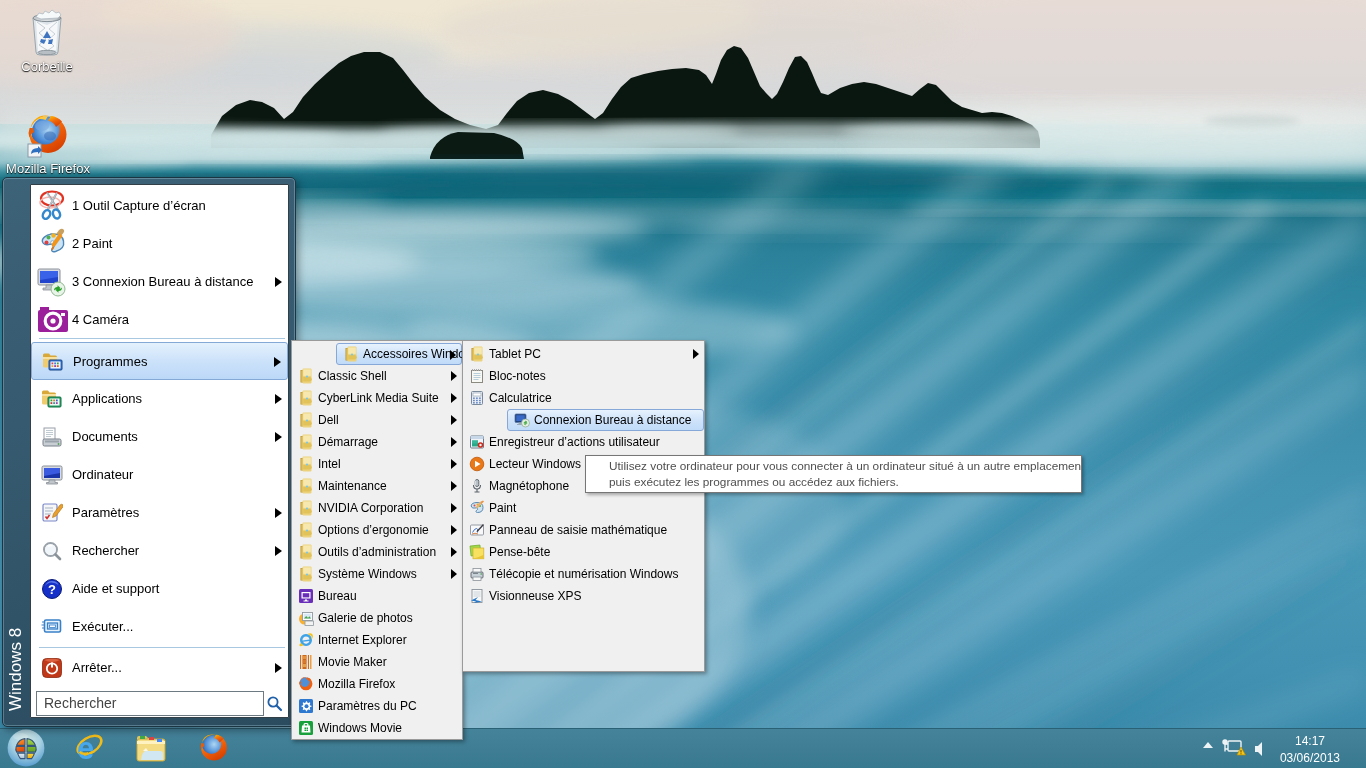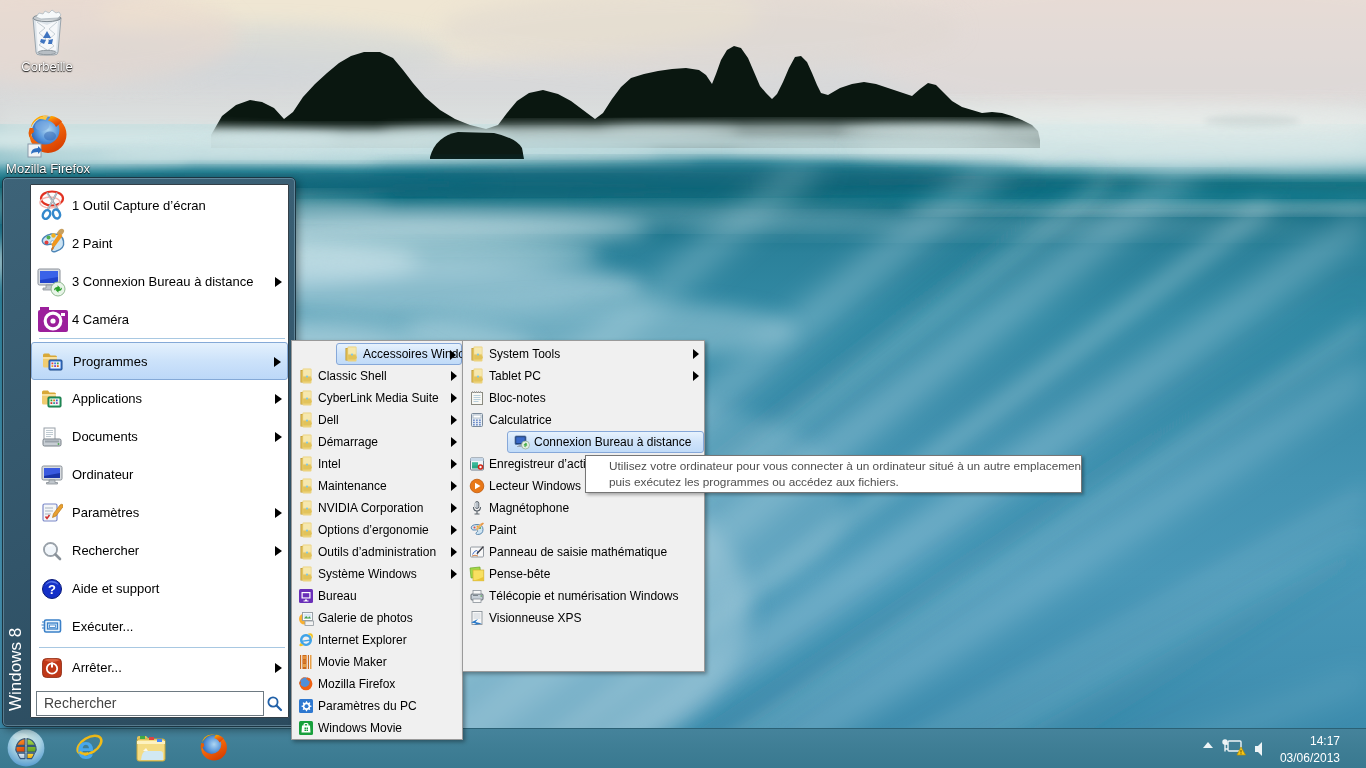--- a/index.html
+++ b/index.html
@@ -1,20 +1,20 @@
 <!DOCTYPE html>
 <html><head><meta charset="utf-8">
 <style>
 html,body{margin:0;padding:0;}
 #screen{position:relative;width:1366px;height:768px;overflow:hidden;font-family:"Liberation Sans",sans-serif;background:#3f87a3;}
 #screen *{box-sizing:border-box;}
 .abs{position:absolute;}
 
 #taskbar{position:absolute;left:0;top:728px;width:1366px;height:40px;background:linear-gradient(#45839b,#3e7d94 55%,#397990);border-top:1px solid #2b6175;}
-#clock{position:absolute;right:26px;top:733px;text-align:right;font-size:12px;line-height:16.5px;color:#fff;}
+#clock{position:absolute;right:26px;top:733px;text-align:center;font-size:12px;line-height:16.5px;color:#fff;}
 
 .dlabel{position:absolute;color:#fff;font-size:13px;text-align:center;text-shadow:0 1px 1px rgba(0,0,0,.85),0 0 2px rgba(0,0,0,.6);}
 
 #sframe{position:absolute;left:2px;top:177px;width:294px;height:550px;background:linear-gradient(160deg,#3d6378,#32556a 60%,#2b4b5e);border:1px solid #1c3542;border-radius:5px;box-shadow:inset 0 0 0 1px rgba(170,210,225,.35), 2px 3px 8px rgba(0,0,0,.4);}
 #winpanel{position:absolute;left:30px;top:184px;width:259px;height:534px;background:#fff;border:1px solid #333f47;border-radius:1px;}
 #win8txt{position:absolute;left:2px;top:591px;width:28px;height:120px;color:#fff;font-size:17px;}
 #win8txt span{position:absolute;left:-47px;top:49px;width:122px;transform:rotate(-90deg);transform-origin:center;display:block;text-align:left;}
 .mrow{position:absolute;left:31px;width:257px;height:38px;}
 .mrow .ic{position:absolute;left:6px;top:3px;}
 .mrow .ic22{position:absolute;left:10px;top:8px;}
@@ -668,32 +668,20 @@
 <div id="menu3" class="pmenu" style="left:462px;top:340px;width:243px;height:332px;">
       <div class="prow">
         <svg class="pic" width="16" height="16" viewBox="0 0 16 16">
           <path d="M2.5,2 l6,0 0,12.5 -6,0z" fill="#b8922c"></path>
           <path d="M3,2.5 l5,0 0,11.5 -5,0z" fill="#d8b448"></path>
           <path d="M4.5,1.6 q0,-1 1,-1 l7,0 q1,0 1,1 l0,12.8 q0,1 -1,1 l-7,0 q-1,0 -1,-1z" fill="#ecd27c"></path>
           <path d="M5.2,1.4 l7.6,0 0,6.5 -7.6,0z" fill="#f6e8ae"></path>
           <path d="M11.5,9 a2.2,2.2 0 0 1 0,4.6 l-6.3,0 0,-4.6z" fill="#e2c258" opacity="0.95"></path>
           <circle cx="9" cy="8.6" r="1.1" fill="#7ec8e8"></circle>
         </svg>
-        <span class="ptxt">System Tools</span>
-        <span class="parr"></span>
-      </div>
-      <div class="prow">
-        <svg class="pic" width="16" height="16" viewBox="0 0 16 16">
-          <path d="M2.5,2 l6,0 0,12.5 -6,0z" fill="#b8922c"></path>
-          <path d="M3,2.5 l5,0 0,11.5 -5,0z" fill="#d8b448"></path>
-          <path d="M4.5,1.6 q0,-1 1,-1 l7,0 q1,0 1,1 l0,12.8 q0,1 -1,1 l-7,0 q-1,0 -1,-1z" fill="#ecd27c"></path>
-          <path d="M5.2,1.4 l7.6,0 0,6.5 -7.6,0z" fill="#f6e8ae"></path>
-          <path d="M11.5,9 a2.2,2.2 0 0 1 0,4.6 l-6.3,0 0,-4.6z" fill="#e2c258" opacity="0.95"></path>
-          <circle cx="9" cy="8.6" r="1.1" fill="#7ec8e8"></circle>
-        </svg>
         <span class="ptxt">Tablet PC</span>
         <span class="parr"></span>
       </div>
       <div class="prow">
         <svg class="pic" width="16" height="16" viewBox="0 0 16 16">
           <rect x="2.5" y="2.5" width="11" height="12" fill="#f8f8f4" stroke="#8a8a80" stroke-width="1"></rect>
           <path d="M3,2 l10,0" stroke="#aaa" stroke-width="2" stroke-dasharray="1,1"></path>
           <path d="M4.5,5.5 l7,0 M4.5,7.5 l7,0 M4.5,9.5 l7,0 M4.5,11.5 l5,0" stroke="#b0c8d8" stroke-width="0.9"></path>
         </svg>
         <span class="ptxt">Bloc-notes</span>

